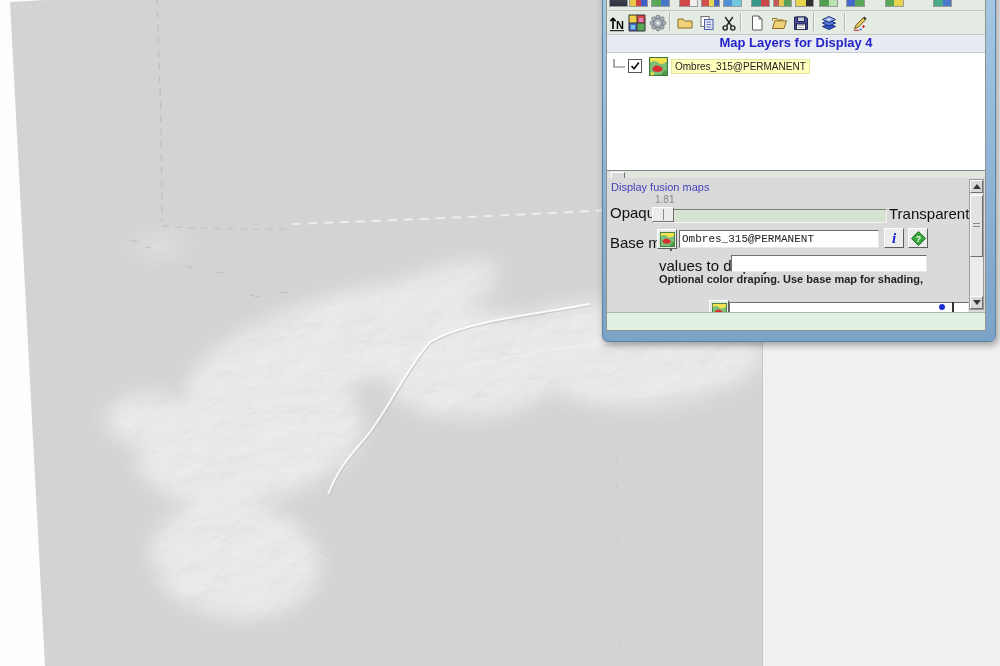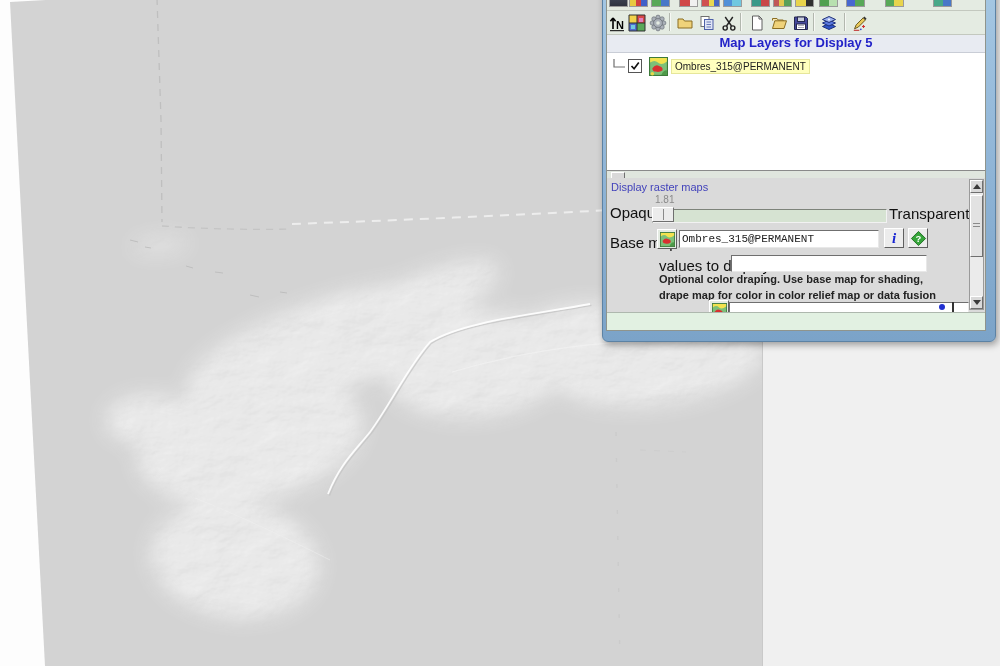--- a/index.html
+++ b/index.html
@@ -282,21 +282,21 @@
             <polygon points="3.5,14.8 5.2,10.8 12.2,3.8 14.4,6 7.4,13 3.5,14.8" fill="#e9c95c" stroke="#6b5b1e"></polygon>
             <polygon points="12.2,3.8 13.4,2.6 15.6,4.8 14.4,6" fill="#333"></polygon>
             <path d="M11 12.5 h3 M12.5 11 v3" stroke="#d03030" stroke-width="1.1"></path>
             <circle cx="9.8" cy="15.3" r="0.9" fill="#3050d0"></circle>
             <path d="M2.8 16.3 h5.5" stroke="#c03030" stroke-width="1.1"></path>
           </svg>
         </span>
       </div>
 
       <div class="title-strip">
-        <span>Map Layers for Display 5</span>
+        <span>Map Layers for Display 4</span>
       </div>
 
       <div class="tree">
         <div class="tree-row">
           <svg class="tree-glyph" viewBox="0 0 14 14">
             <path d="M2 0 V8 H13" stroke="#707070" fill="none" stroke-width="1.2"></path>
           </svg>
           <span class="cbx">
             <svg width="10" height="10" viewBox="0 0 10 10">
               <path d="M1.5 5 l2.6 2.8 L8.8 1.6" stroke="#111" stroke-width="1.7" fill="none"></path>
@@ -311,21 +311,21 @@
           </svg>
           <span class="layer-label">Ombres_315@PERMANENT</span>
         </div>
       </div>
 
       <div class="sash">
         <span class="sash-handle"></span>
       </div>
 
       <div class="opts">
-        <div class="opt-heading">Display raster maps</div>
+        <div class="opt-heading">Display fusion maps</div>
 
         <span class="lbl" style="left:3px;top:26px;">Opaque</span>
         <span class="lbl-dim" style="left:48px;top:16px;">1.81</span>
         <span class="trough"></span>
         <span class="sl-handle"></span>
         <span class="lbl" style="left:282px;top:27px;text-align:center;">Transparent</span>
 
         <span class="lbl" style="left:3px;top:56px;">Base map:</span>
         <span class="ico-btn" style="left:50px;top:51px;">
           <svg width="15" height="15" viewBox="0 0 17 17">
@@ -343,21 +343,20 @@
           <svg width="17" height="17" viewBox="0 0 18 18">
             <polygon points="9,1.5 16.5,9 9,16.5 1.5,9" fill="#36a53a" stroke="#1d6e20"></polygon>
             <text x="9" y="12.6" text-anchor="middle" font-size="10" font-weight="bold" fill="#fff">?</text>
           </svg>
         </span>
 
         <span class="lbl" style="left:52px;top:79px;">values to display</span>
         <input class="entry" style="left: 124px; top: 77px; width: 196px; height: 17px;" value="">
 
         <span class="hint" style="left:52px;top:95px;">Optional color draping. Use base map for shading,</span>
-        <span class="hint" style="left:52px;top:111px;">drape map for color in color relief map or data fusion</span>
 
         <span class="ico-btn" style="left:102px;top:122px;">
           <svg width="15" height="15" viewBox="0 0 17 17">
             <rect x="0.5" y="0.5" width="16" height="16" fill="#7cc078" stroke="#3d7a3a"></rect>
             <path d="M1 5 Q5 2 8 5 T16 4 V1 H1 z" fill="#f2e24e"></path>
             <path d="M3 10 Q6 6 9 8 Q13 9 12 12 Q9 14 6 13 Q3 13 3 10 z" fill="#d83030"></path>
           </svg>
         </span>
         <input class="entry" style="left: 122px; top: 124px; width: 240px; height: 17px;" value="">
         <span class="blue-dot" style="left:332px;top:126px;"></span>

